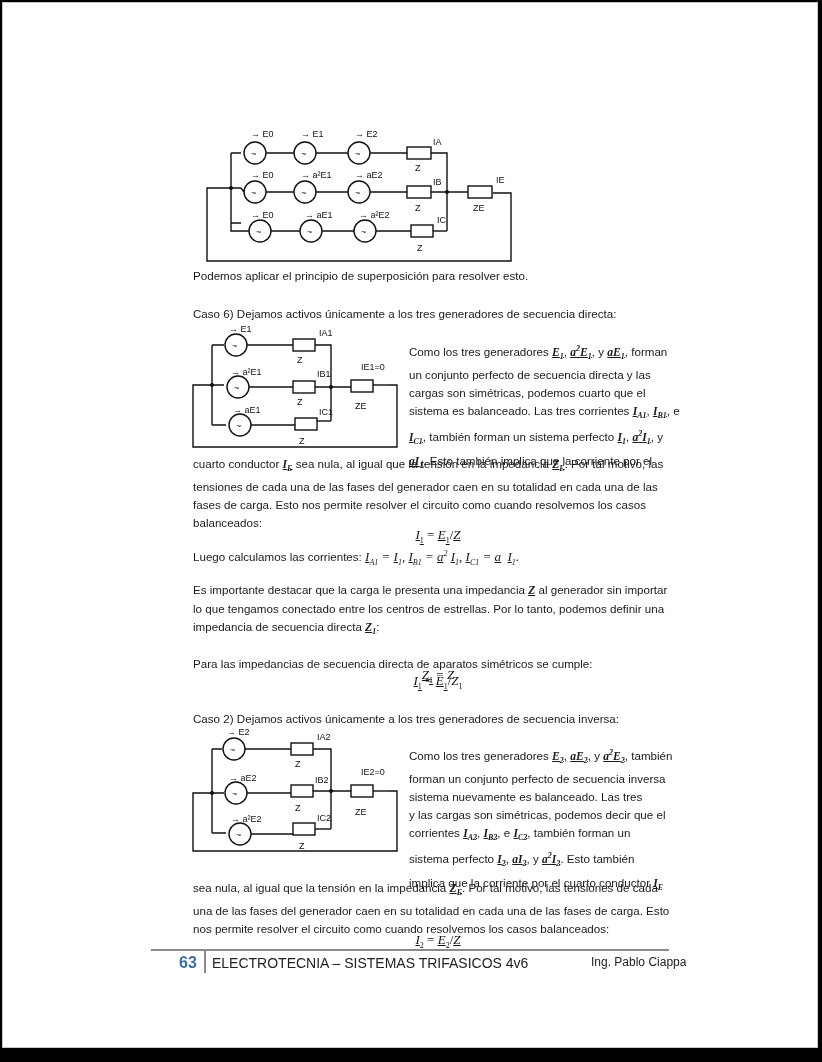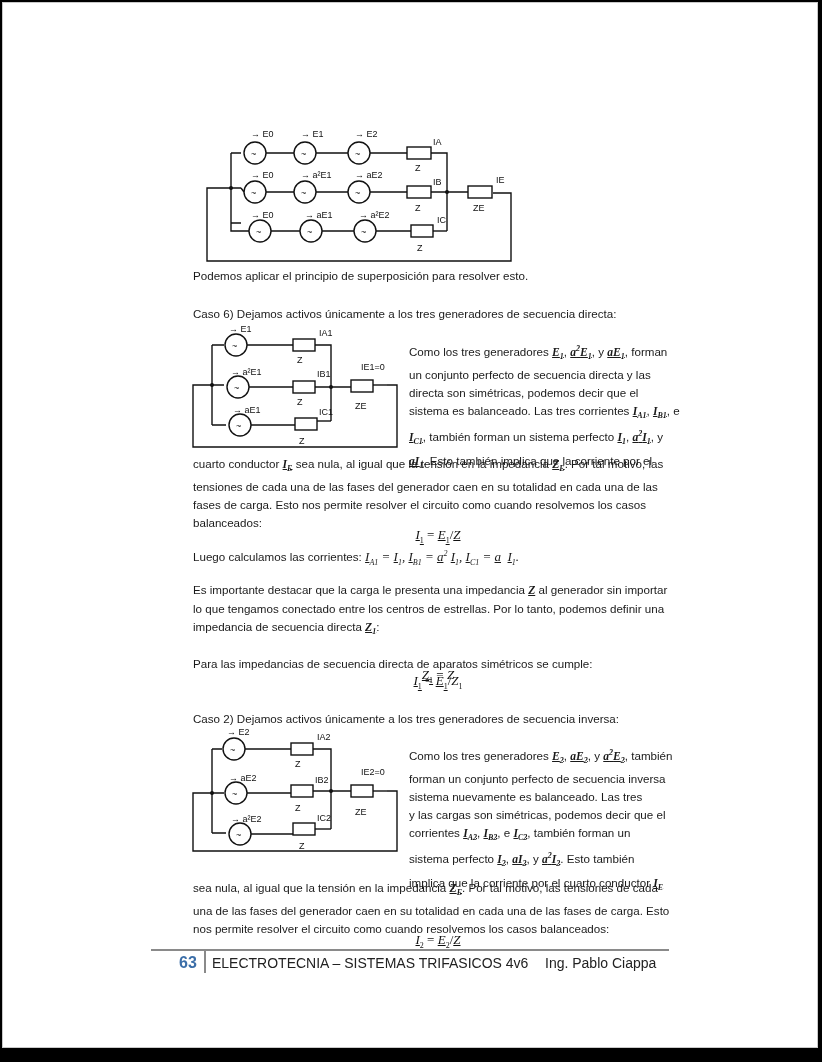--- a/index.html
+++ b/index.html
@@ -13,21 +13,21 @@
     .u { text-decoration:underline; }
     .bi { font-family:"Liberation Serif", serif; font-weight:bold; font-style:italic; text-decoration:underline; }
     .it { font-family:"Liberation Serif", serif; font-style:italic; }
     sub { font-size:8px; }
     sup { font-size:8px; }
     .wrapblock { font-size:11.6px; line-height:18px; color:#1a1a1a; }
     .footer-line { position:absolute; left:148px; top:946px; width:518px; height:2px; background:#8a8a8a; }
     .footer-sep { position:absolute; left:201px; top:948px; width:2px; height:22px; background:#8a8a8a; }
     .pgnum { position:absolute; left:176px; top:951px; font-size:16px; font-weight:bold; color:#3b6ea8; }
     .ftitle { position:absolute; left:209px; top:952px; font-size:14px; color:#222; }
-    .fauthor { position:absolute; left:542px; top:952px; font-size:14px; color:#222;text-align:center; }
+    .fauthor { position:absolute; left:588px; top:952px; font-size:12px; color:#222;text-align:center; }
     svg { position:absolute; }
     svg .w { stroke:#111; stroke-width:1.4; fill:none; }
     svg text { font-family:"Liberation Sans", sans-serif; font-size:9px; fill:#111; }
   </style>
 </head>
 <body>
 
 <div class="page">
 
   <svg style="left:190px;top:120px" width="330" height="140" viewBox="0 0 330 140">
@@ -122,21 +122,21 @@
       <text x="172" y="45">IE1=0</text>
     <text x="108" y="38">Z</text>
       <text x="108" y="80">Z</text>
       <text x="110" y="119">Z</text>
       <text x="166" y="84">ZE</text>
   </svg>
 
   <div class="abs wrapblock" style="left:406px;top:337px">
     <div>Como los tres generadores <span class="bi">E<sub>1</sub></span>, <span class="bi">a<sup>2</sup>E<sub>1</sub></span>, y <span class="bi">aE<sub>1</sub></span>, forman</div>
     <div>un conjunto perfecto de secuencia directa y las</div>
-    <div>directa son simétricas, podemos decir que el</div>
+    <div>cargas son simétricas, podemos cuarto que el</div>
     <div>sistema es balanceado. Las tres corrientes <span class="bi">I<sub>A1</sub></span>, <span class="bi">I<sub>B1</sub></span>, e</div>
     <div><span class="bi">I<sub>C1</sub></span>, también forman un sistema perfecto <span class="bi">I<sub>1</sub></span>, <span class="bi">a<sup>2</sup>I<sub>1</sub></span>, y</div>
     <div><span class="bi">aI<sub>1</sub></span>. Esto también implica que la corriente por el</div>
   </div>
 
   <div class="abs wrapblock" style="left:190px;top:452px">
     <div>cuarto conductor <span class="bi">I<sub>E</sub></span> sea nula, al igual que la tensión en la impedancia <span class="bi">Z<sub>E</sub></span>. Por tal motivo, las</div>
     <div>tensiones de cada una de las fases del generador caen en su totalidad en cada una de las</div>
     <div>fases de carga. Esto nos permite resolver el circuito como cuando resolvemos los casos</div>
     <div>balanceados:</div>

